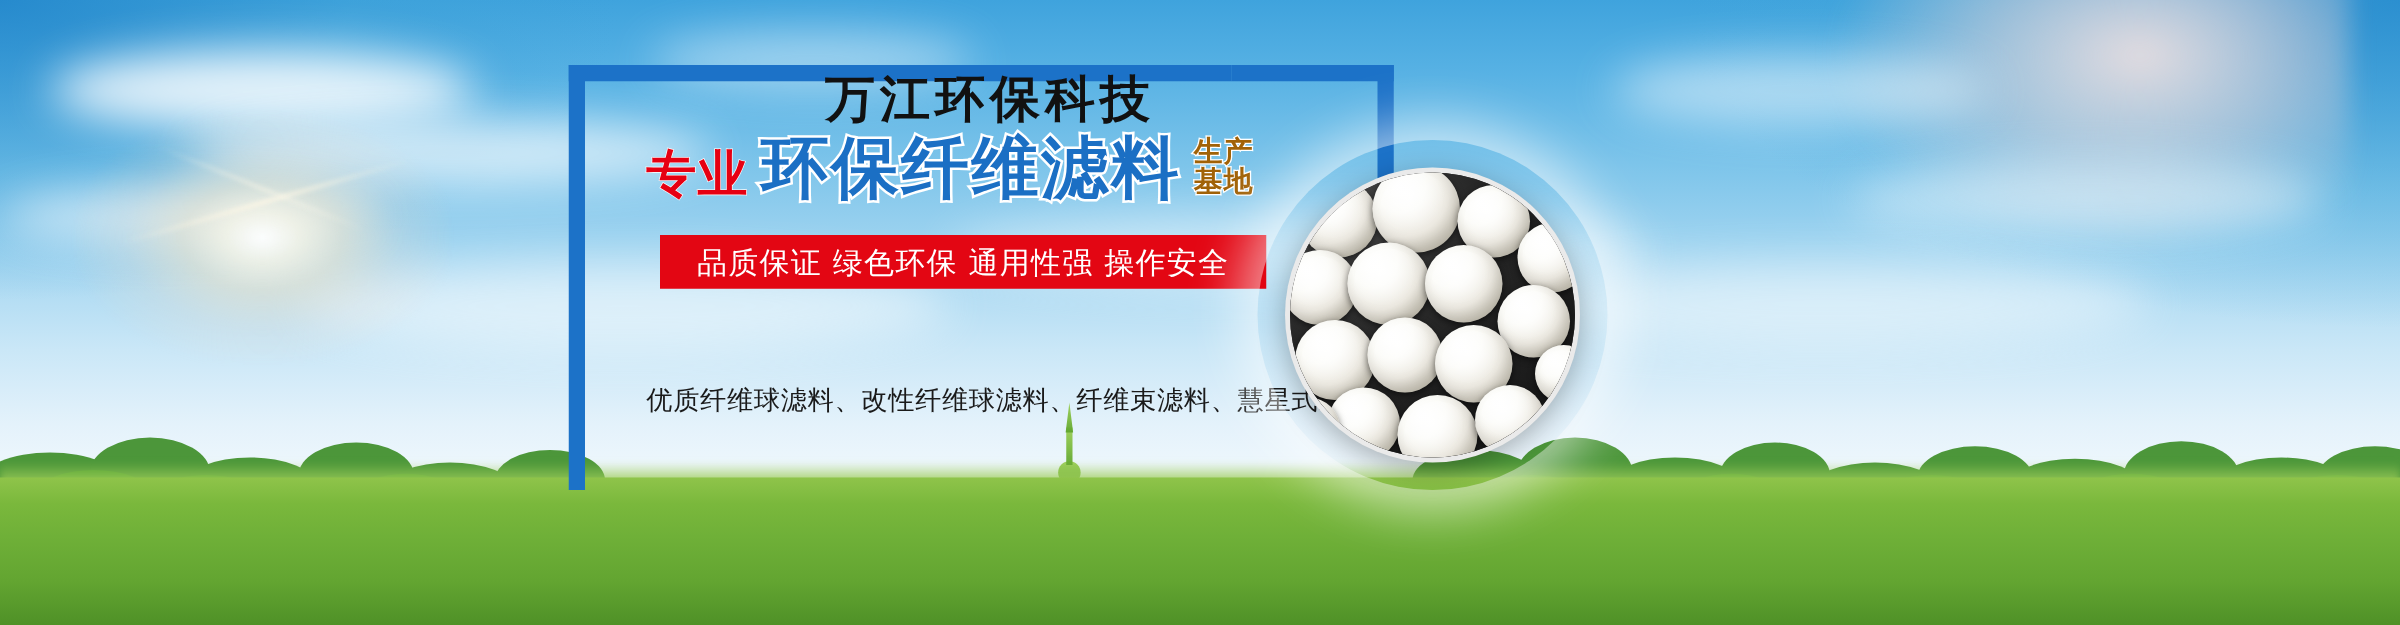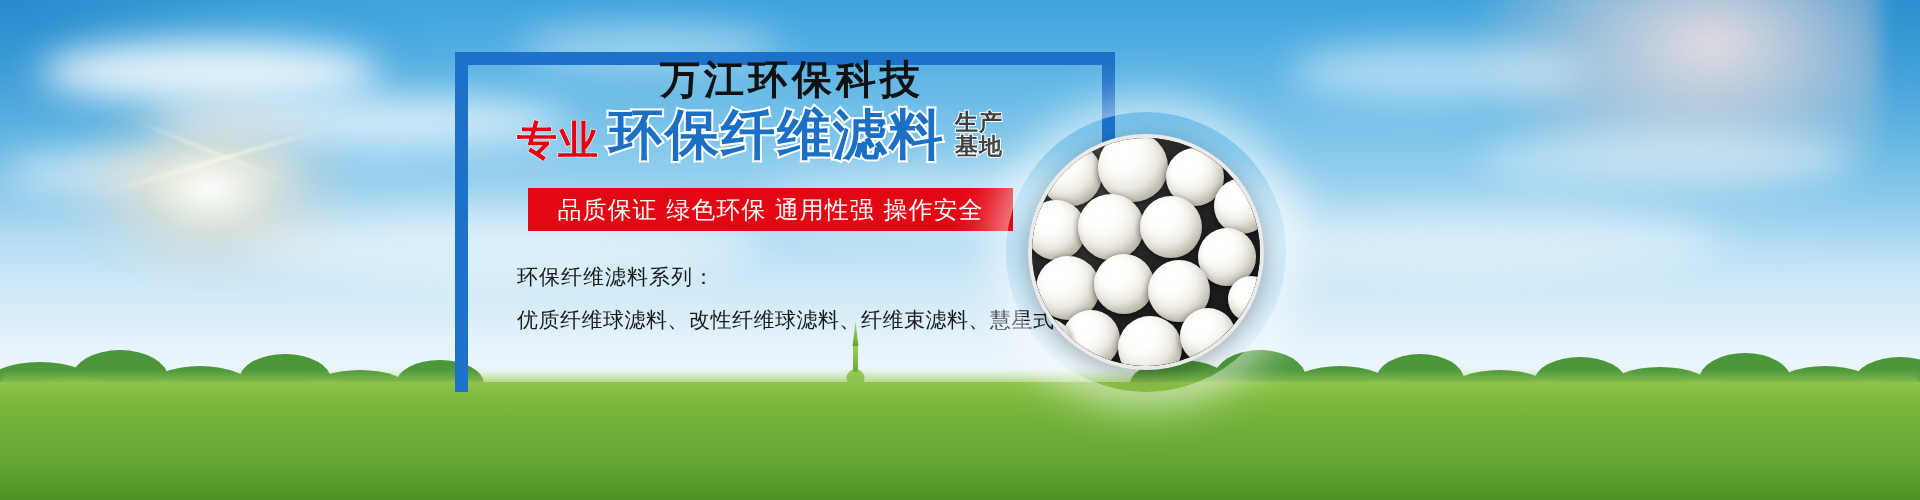--- a/index.html
+++ b/index.html
@@ -126,21 +126,21 @@
     -webkit-text-stroke:4px #ffffff;
     paint-order:stroke fill;
     font-family:"DejaVu Sans","Liberation Sans",sans-serif;
     text-align:center;
   }
   .hl-base {
     margin-left:10px; display:flex; flex-direction:column;
     line-height:1.05; transform:translateY(-4px);
   }
   .hl-base span {
-    font-size:23px; font-weight:bold; color:#404040;
+    font-size:23px; font-weight:bold; color:#a16207;
     letter-spacing:1px;
     -webkit-text-stroke:2px #ffffff;
     paint-order:stroke fill;
     font-family:"DejaVu Sans","Liberation Sans",sans-serif;
   }
 
   .redbar {
     position:absolute; left:73px; top:148px;
     width:485px; height:43px; background:#e30613;
     display:flex; align-items:center; justify-content:center;
@@ -346,21 +346,20 @@
       <div class="hl-base">
         <span>生产</span>
         <span>基地</span>
       </div>
     </div>
 
     <div class="redbar">
       <span>品质保证  绿色环保  通用性强  操作安全</span>
     </div>
 
-    <div class="desc1">环保纤维滤料系列：</div>
 
     <div class="desc2">优质纤维球滤料、改性纤维球滤料、纤维束滤料、慧星式纤维滤料</div>
   </div>
 
   <div class="photo-glow"></div>
   <div class="photo">
     <div class="bg"></div>
     <div class="ball" style="left:8px;  top:6px;   width:62px; height:62px;"></div>
     <div class="ball" style="left:66px; top:-6px;  width:70px; height:70px;"></div>
     <div class="ball" style="left:134px;top:10px;  width:58px; height:58px;"></div>

